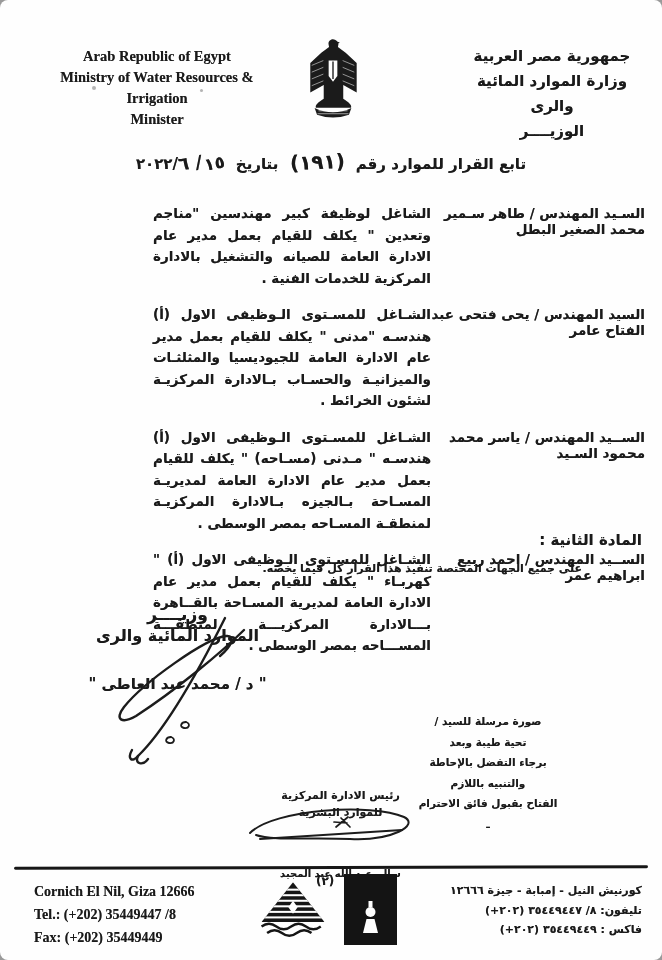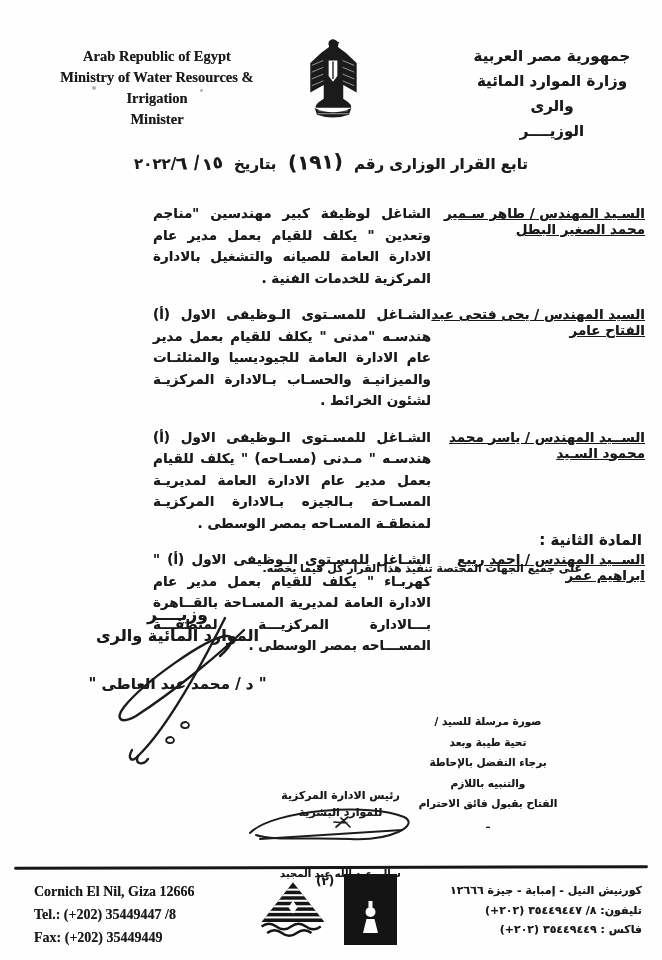--- a/index.html
+++ b/index.html
@@ -1,19 +1,20 @@
 <!DOCTYPE html>
 <html lang="ar"><head>
 <meta charset="utf-8">
 <style>
   html,body{margin:0;padding:0;background:#9a9a9a;}
   .page{
     position:relative;width:662px;height:960px;margin:0 auto;
     background:#fefefe;overflow:hidden;color:#1a1a1a;
     font-family:"DejaVu Sans",sans-serif;
+    border-radius:8px;
   }
   .ar{direction:rtl;font-weight:bold;}
   .en-serif{font-family:"Liberation Serif","DejaVu Serif",serif;font-weight:bold;}
   .ink{color:#1a1a1a;text-shadow:0 0 .5px rgba(20,20,20,.55);}
 
   
   .hdr-en{position:absolute;top:46px;left:28px;width:258px;text-align:center;font-size:14.5px;line-height:21px;}
   .emblem{position:absolute;top:36px;left:304px;width:58px;height:82px;}
   .hdr-ar{position:absolute;top:44px;right:14px;width:192px;text-align:center;font-size:15px;line-height:25px;}
 
@@ -21,21 +22,21 @@
   .decree-line{position:absolute;top:150px;left:0;width:100%;text-align:center;font-size:15px;}
   .decree-line .seg{display:inline-block;margin:0 3px;}
   .hand-num{font-size:20px;transform:rotate(-2deg);letter-spacing:1px;}
   .date-group{direction:ltr;display:inline-block;}
   .hand-dm{font-size:18px;display:inline-block;transform:rotate(-6deg);}
   .hand-day{font-size:17px;display:inline-block;transform:rotate(-10deg);margin-left:2px;}
 
   
   .entries{position:absolute;top:203px;right:17px;width:492px;}
   .entry{display:flex;direction:rtl;margin-bottom:15px;}
-  .entry-name{width:214px;font-size:13.5px;padding-top:2px;text-decoration:underline;}
+  .entry-name{width:214px;font-size:13.5px;padding-top:2px;}
   .entry-desc{width:278px;font-size:13.5px;line-height:21.5px;text-align:justify;}
 
   
   .article-title{position:absolute;top:531px;right:20px;font-size:15px;text-underline-offset:4px;}
   .article-body{position:absolute;top:562px;right:80px;font-size:11px;}
 
   
   .minister{position:absolute;top:604px;left:60px;width:235px;text-align:center;}
   .minister-t1{font-size:17px;letter-spacing:1px;}
   .minister-t2{font-size:16px;margin-top:2px;}
@@ -98,21 +99,21 @@
     </svg>
   </div>
 
   <div class="hdr-ar ar ink">
     <div>جمهورية مصر العربية</div>
     <div>وزارة الموارد المائية والرى</div>
     <div>الوزيــــر</div>
   </div>
 
   <div class="decree-line ar ink">
-    <span class="seg">تابع القرار الوزارى رقم</span>
+    <span class="seg">تابع القرار للموارد رقم</span>
     <span class="seg hand-num">(١٩١)</span>
     <span class="seg">بتاريخ</span>
     <span class="seg date-group"><span>٢٠٢٢/</span><span class="hand-dm"> ٦ /</span><span class="hand-day">١٥</span></span>
   </div>
 
   <div class="entries">
     <div class="entry">
       <div class="entry-name ar ink">السـيد المهندس / طاهر سـمير محمد الصغير البطل</div>
       <div class="entry-desc ar ink">الشاغل لوظيفة كبير مهندسين "مناجم وتعدين " يكلف للقيام بعمل مدير عام الادارة العامة للصيانه والتشغيل بالادارة المركزية للخدمات الفنية .</div>
     </div>

